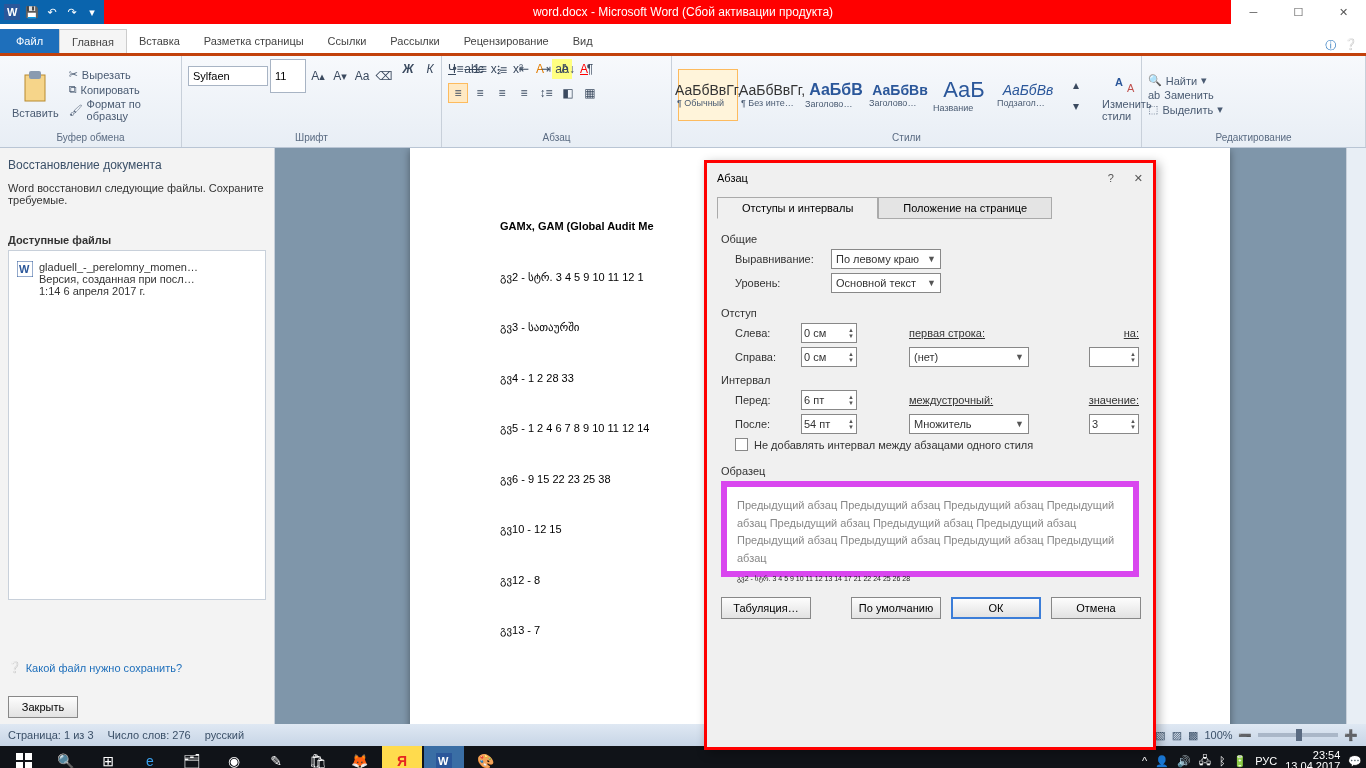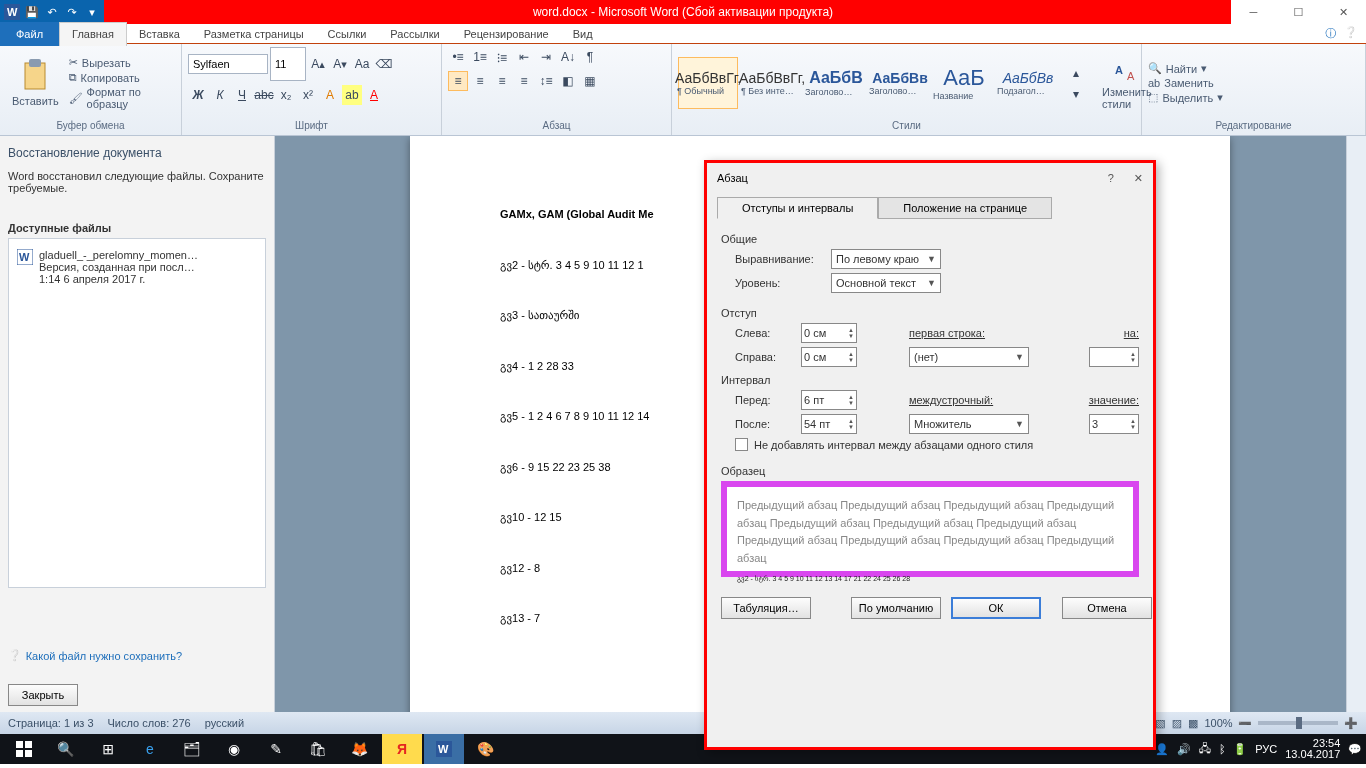--- a/index.html
+++ b/index.html
@@ -3,21 +3,21 @@
 <meta charset="utf-8">
 <style>
 *{box-sizing:border-box;margin:0;padding:0;font-family:"Segoe UI",Tahoma,sans-serif;font-size:11px}
 body{background:#fff;width:1366px;height:768px;overflow:hidden;position:relative}
 .titlebar{height:24px;background:red;display:flex;align-items:center;color:#fff;position:relative}
 .qat{background:#0a64ad;display:flex;align-items:center;height:24px;padding:0 4px;gap:4px}
 .qat span{color:#fff;cursor:pointer;display:inline-flex;align-items:center;justify-content:center;width:16px;height:16px}
 .doc-title{position:absolute;left:50%;transform:translateX(-50%);font-size:12px}
 .winbtns{position:absolute;right:0;display:flex;height:24px}
 .winbtns div{width:45px;display:flex;align-items:center;justify-content:center;color:#555;background:#fff}
-.menubar{height:20px;background:#fff;display:flex;align-items:center;border-bottom:1px solid #c2410c;position:relative}
+.menubar{height:32px;background:#fff;display:flex;align-items:flex-end;border-bottom:3px solid #c2410c;position:relative}
 .file-tab{background:#1e6fbb;color:#fff;padding:4px 16px;height:24px;display:flex;align-items:center}
 .tab{padding:4px 12px;color:#444;cursor:pointer;height:24px;display:flex;align-items:center}
 .tab.active{background:#f5f5f5;border:1px solid #ccc;border-bottom:none}
 .helpicon{position:absolute;right:8px;display:flex;gap:8px;color:#1e6fbb}
 .ribbon{height:92px;background:linear-gradient(#f7f9fc,#e8eef5);border-bottom:1px solid #b9c5d4;display:flex}
 .group{border-right:1px solid #c8d0da;padding:3px 6px;display:flex;flex-direction:column;justify-content:space-between;font-size:10px;color:#5a6b82}
 .group-body{flex:1;display:flex;align-items:center;gap:4px}
 .group-label{text-align:center;font-size:10px;color:#5a6b82;padding:1px 0}
 .bigbtn{display:flex;flex-direction:column;align-items:center;gap:2px;padding:2px 6px;cursor:pointer;font-size:10px;color:#4a5b72}
 .smallrow{display:flex;flex-direction:column;gap:2px;font-size:10px;color:#4a5b72}
@@ -126,21 +126,21 @@
           </div>
         <div>
             <span>🖌</span>
             <span>Формат по образцу</span>
           </div>
       </div>
     </div>
     <div class="group-label">Буфер обмена</div>
   </div>
   <div class="group" style="width:260px">
-    <div class="group-body" style="flex-direction:column;align-items:flex-start;gap:4px">
+    <div class="group-body" style="flex-direction:row;align-items:flex-start;gap:4px">
       <div style="display:flex;gap:2px;align-items:center">
         <input class="fontsel" value="Sylfaen" style="">
         <input class="sizesel" value="11" style="">
         <span class="iconbtn">A<sup>▴</sup></span>
         <span class="iconbtn">A<sup>▾</sup></span>
         <span class="iconbtn">Aa</span>
         <span class="iconbtn">⌫</span>
       </div>
       <div style="display:flex;gap:2px">
         <span class="iconbtn" style="font-weight:bold;font-style:italic">Ж</span>
@@ -383,21 +383,21 @@
       <div>Предыдущий абзац Предыдущий абзац Предыдущий абзац Предыдущий абзац Предыдущий абзац Предыдущий абзац Предыдущий абзац Предыдущий абзац Предыдущий абзац Предыдущий абзац Предыдущий абзац</div>
       <div style="color:#222;margin-top:6px;font-size:7px">გვ2 - სტრ. 3 4 5  9 10 11 12 13 14 17 21 22 24 25 26 28</div>
       <div style="color:#222;margin-top:10px;font-size:7px">გვ3 - სათაურში</div>
     </div>
   </div>
   <div class="dlg-btns">
     <div style="display:flex;gap:40px">
       <div class="btn">Табуляция…</div>
       <div class="btn">По умолчанию</div>
     </div>
-    <div style="display:flex;gap:21px">
+    <div style="display:flex;gap:10px">
       <div class="btn primary">ОК</div>
       <div class="btn">Отмена</div>
     </div>
   </div>
 </div>
 
 <div class="statusbar">
   <div class="left">
     <span>Страница: 1 из 3</span>
     <span>Число слов: 276</span>

